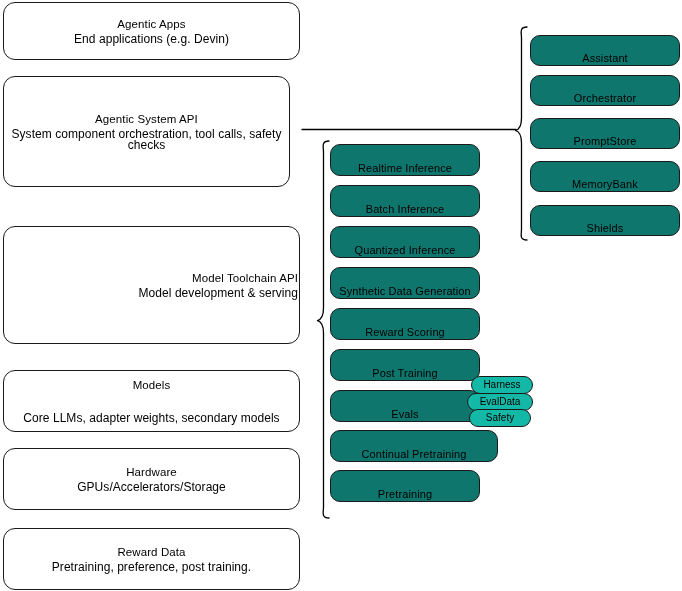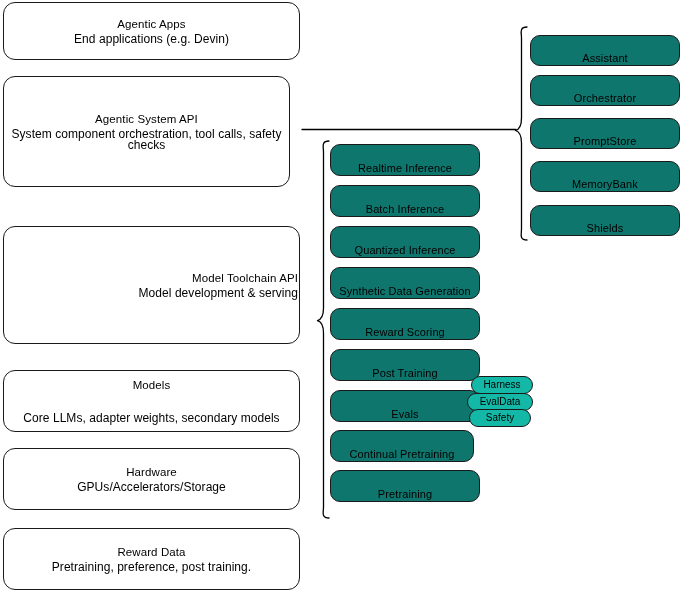--- a/index.html
+++ b/index.html
@@ -172,21 +172,21 @@
   </div>
   <div class="cap-box" style="left:330px; top:308px; width:150px; height:32px;">
     <span class="cap-label">Reward Scoring</span>
   </div>
   <div class="cap-box" style="left:330px; top:349px; width:150px; height:32px;">
     <span class="cap-label">Post Training</span>
   </div>
   <div class="cap-box" style="left:330px; top:390px; width:150px; height:32px;">
     <span class="cap-label">Evals</span>
   </div>
-  <div class="cap-box" style="left:330px; top:430px; width:144px; height:32px;">
+  <div class="cap-box" style="left:330px; top:430px; width:168px; height:32px;">
     <span class="cap-label">Continual Pretraining</span>
   </div>
   <div class="cap-box" style="left:330px; top:470px; width:150px; height:32px;">
     <span class="cap-label">Pretraining</span>
   </div>
 
   <div class="pill" style="left:471px; top:376px; width:62px; height:18px;">
     <span class="pill-label">Harness</span>
   </div>
   <div class="pill" style="left:467px; top:393px; width:66px; height:18px;">

